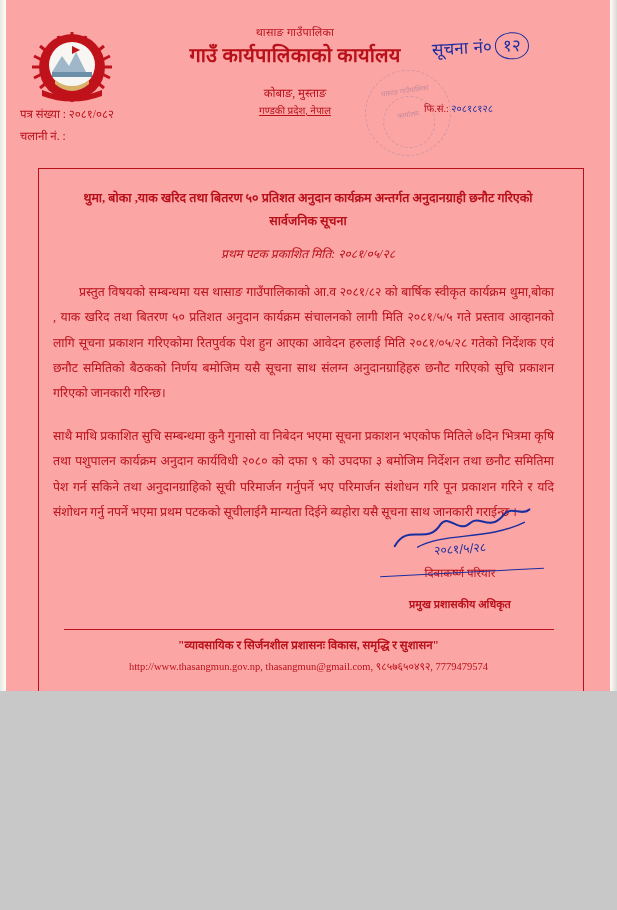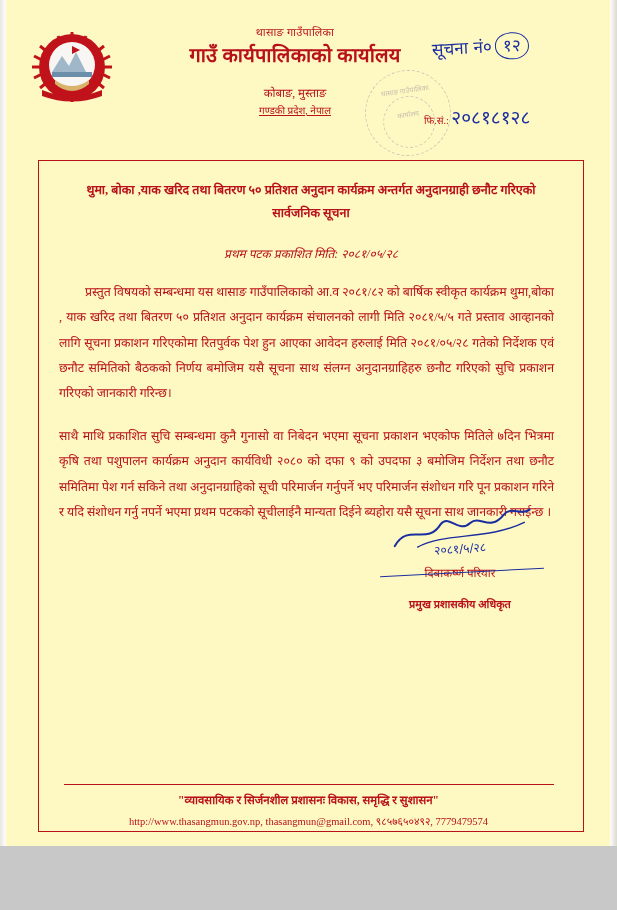--- a/index.html
+++ b/index.html
@@ -6,22 +6,22 @@
     margin: 0;
     padding: 0;
     background: #c8c8c8;
   }
   body {
     font-family: "Liberation Serif", serif;
   }
   .page {
     position: relative;
     width: 617px;
-    height: 846px;
-    background: #fef9c3;
+    height: 691px;
+    background: #fca5a5;
     overflow: hidden;
     box-sizing: border-box;
   }
   
   .page:before {
     content: "";
     position: absolute;
     left: 0; top: 0; bottom: 0;
     width: 6px;
     background: linear-gradient(90deg, #e9e7e2, #fdfdfb);
@@ -108,21 +108,21 @@
   .right-meta {
     position: absolute;
     left: 424px;
     top: 98px;
     color: #b9111a;
     font-size: 10px;
     line-height: 2.1;
   }
   .right-meta .hand {
     color: #1b2ea0;
-    font-size: 19px;
+    font-size: 10px;
     font-family: Liberation Sans, sans-serif;
   }
   .stamp {
     position: absolute;
     left: 365px;
     top: 70px;
     width: 86px;
     height: 86px;
     border: 1.5px dashed #8d7f9e;
     border-radius: 50%;
@@ -142,39 +142,39 @@
     height: 52px;
     margin: 0 auto;
     padding-top: 14px;
     box-sizing: border-box;
   }
 
   
   .body-box {
     position: absolute;
     left: 38px;
-    top: 160px;
+    top: 168px;
     width: 546px;
     border: 1.3px solid #b9111a;
     box-sizing: border-box;
     min-height: 672px;
-    padding: 14px 18px 10px 18px;
+    padding: 14px 18px 10px 12px;
     color: #b9111a;
   }
   .subject {
     text-align: center;
     font-size: 12.5px;
     font-weight: bold;
     line-height: 1.85;
     margin: 4px 14px 0 14px;
   }
   .pub-date {
     text-align: center;
     font-size: 12px;
-    margin-top: 20px;
+    margin-top: 12px;
     font-style: italic;
   }
   p.para {
     font-size: 12.3px;
     line-height: 2.05;
     text-align: justify;
     margin: 18px 11px 0 2px;
     text-indent: 26px;
   }
   p.para.noindent {
@@ -304,20 +304,24 @@
     <div class="notice-no">
       <span>सूचना नं०</span><span class="circle">१२</span>
     </div>
   </div>
 
   <div class="stamp">
     <span>थासाङ गाउँपालिका</span>
     <div class="inner">कार्यालय</div>
   </div>
 
+  <div class="left-meta">
+    <div>पत्र संख्या : २०८१/०८२</div>
+    <div>चलानी नं. :</div>
+  </div>
 
   <div class="right-meta">
     <div>
       <span>फि.सं.:</span>
       <span class="hand">२०८१८१२८</span>
     </div>
   </div>
 
   <div class="body-box">
     <div class="subject">थुमा, बोका ,याक खरिद तथा बितरण ५० प्रतिशत अनुदान कार्यक्रम अन्तर्गत अनुदानग्राही छनौट गरिएको सार्वजनिक सूचना</div>

